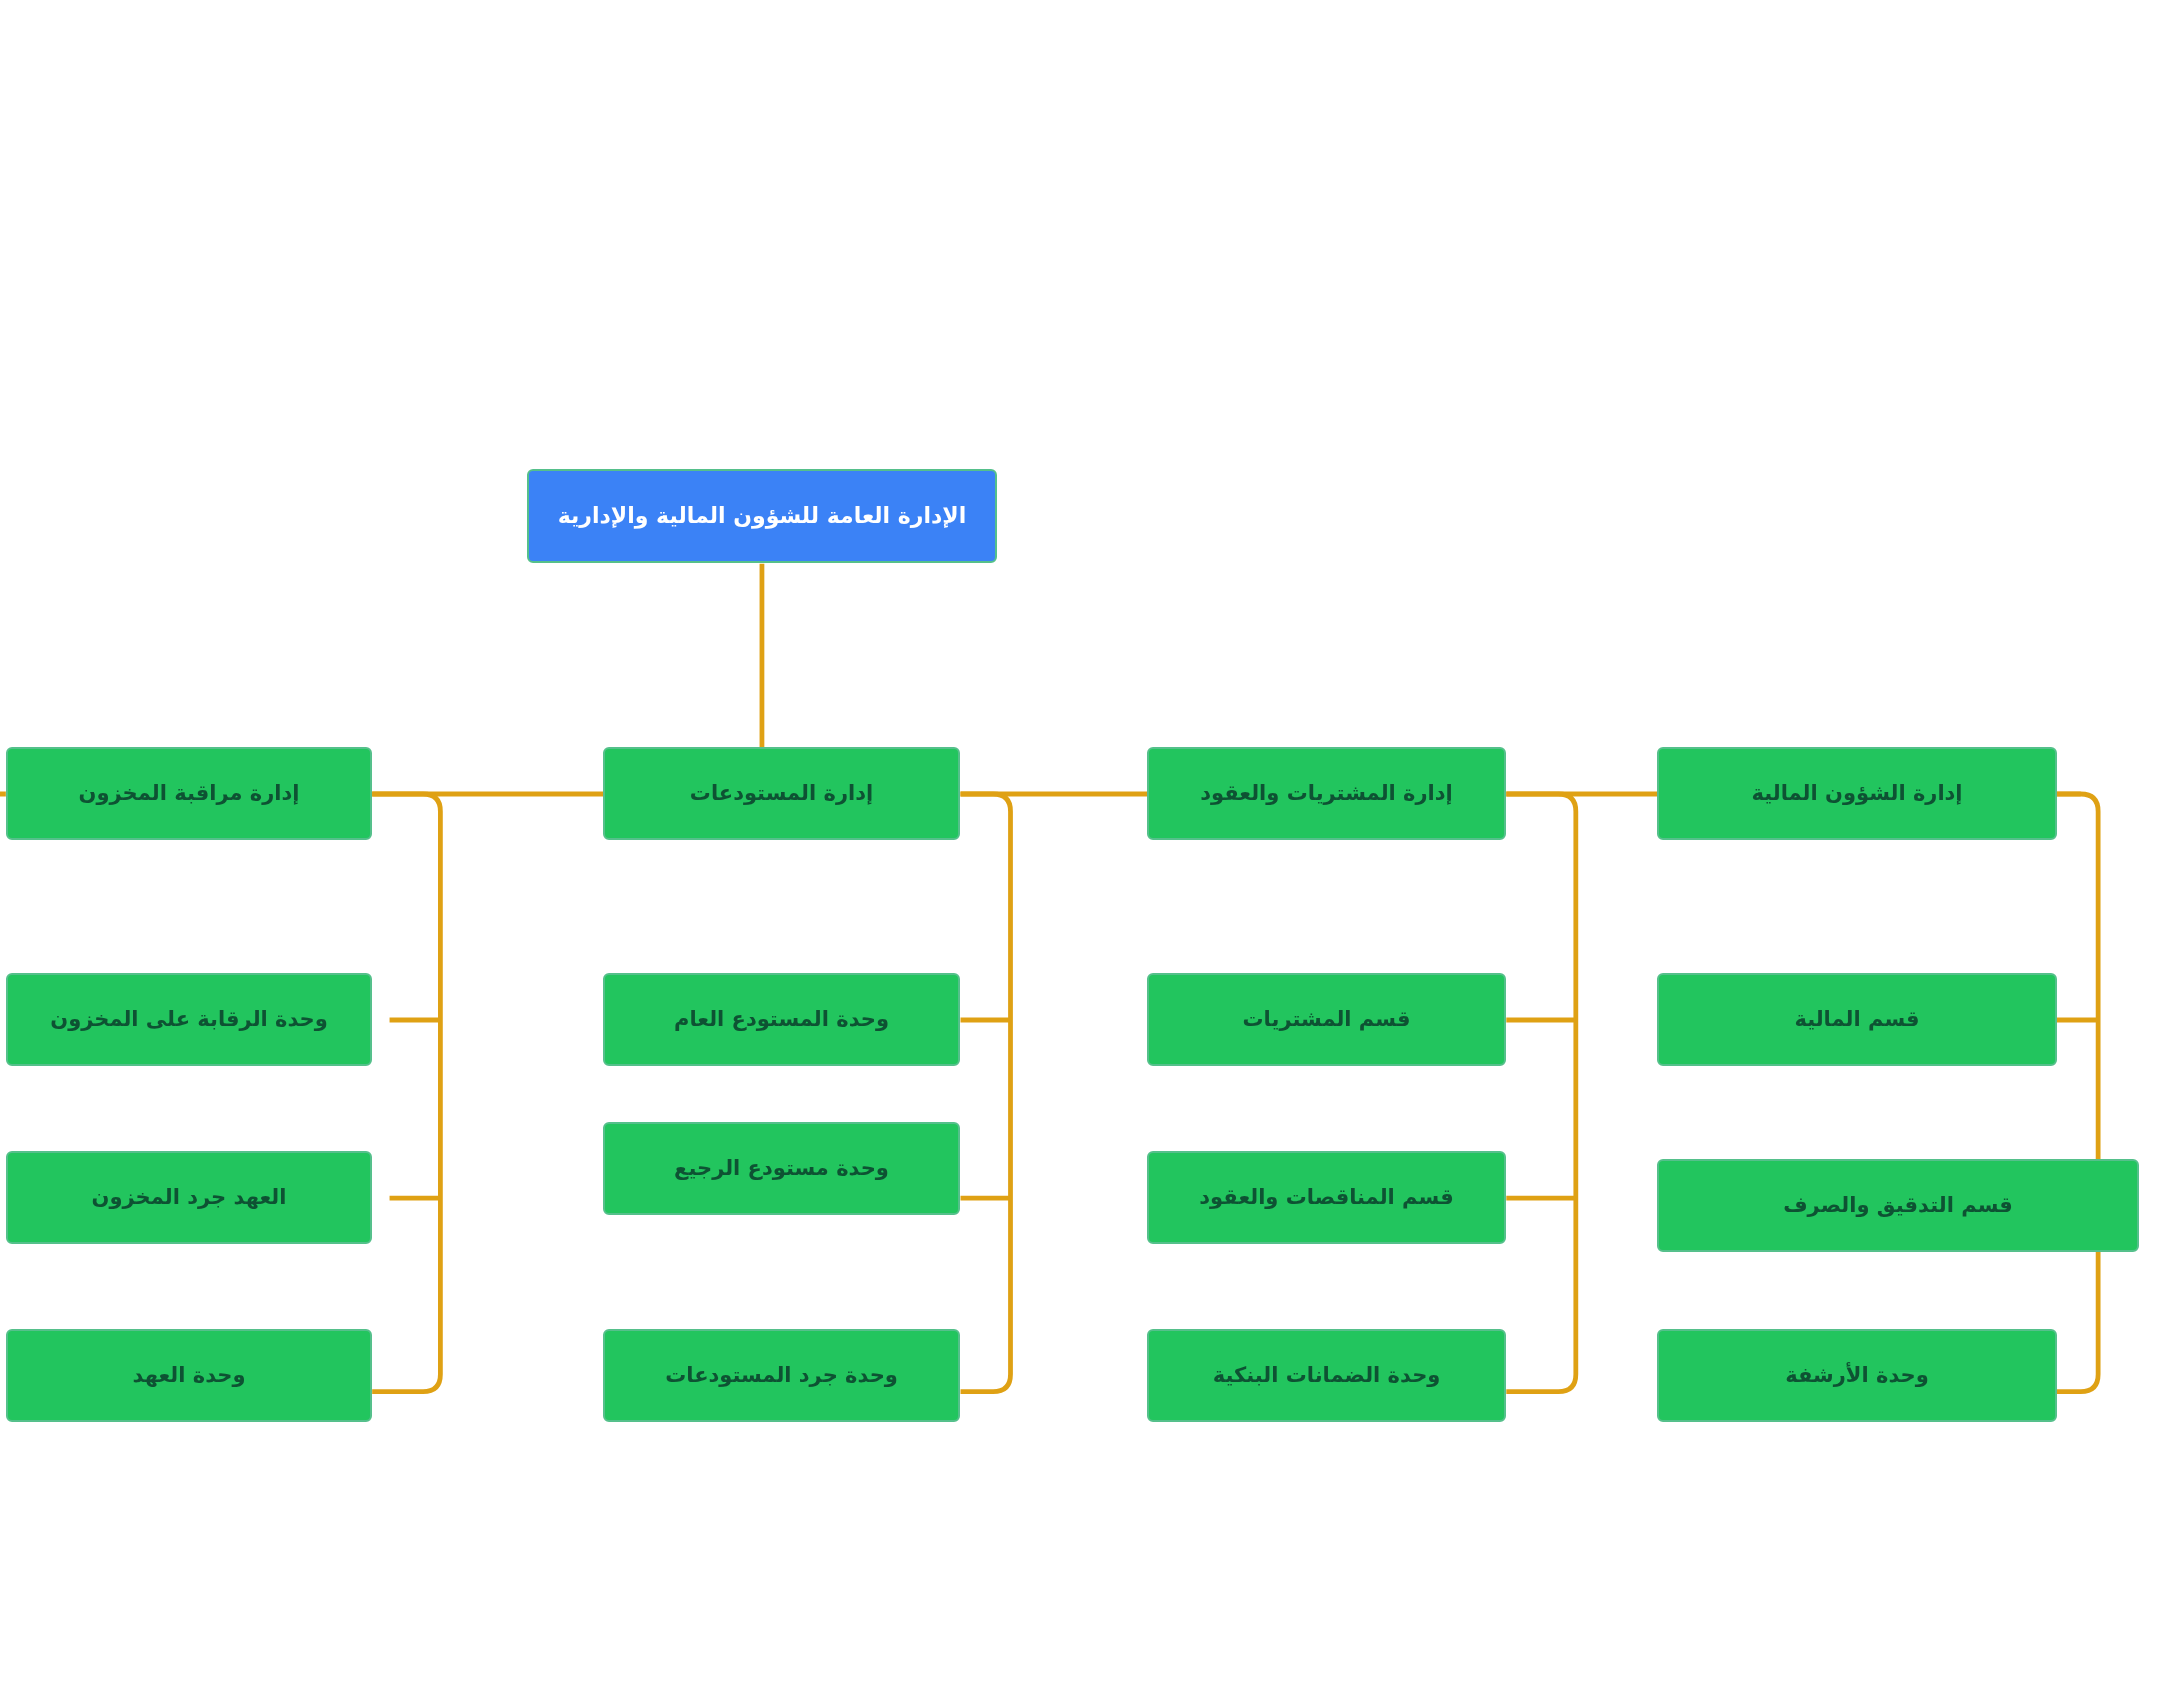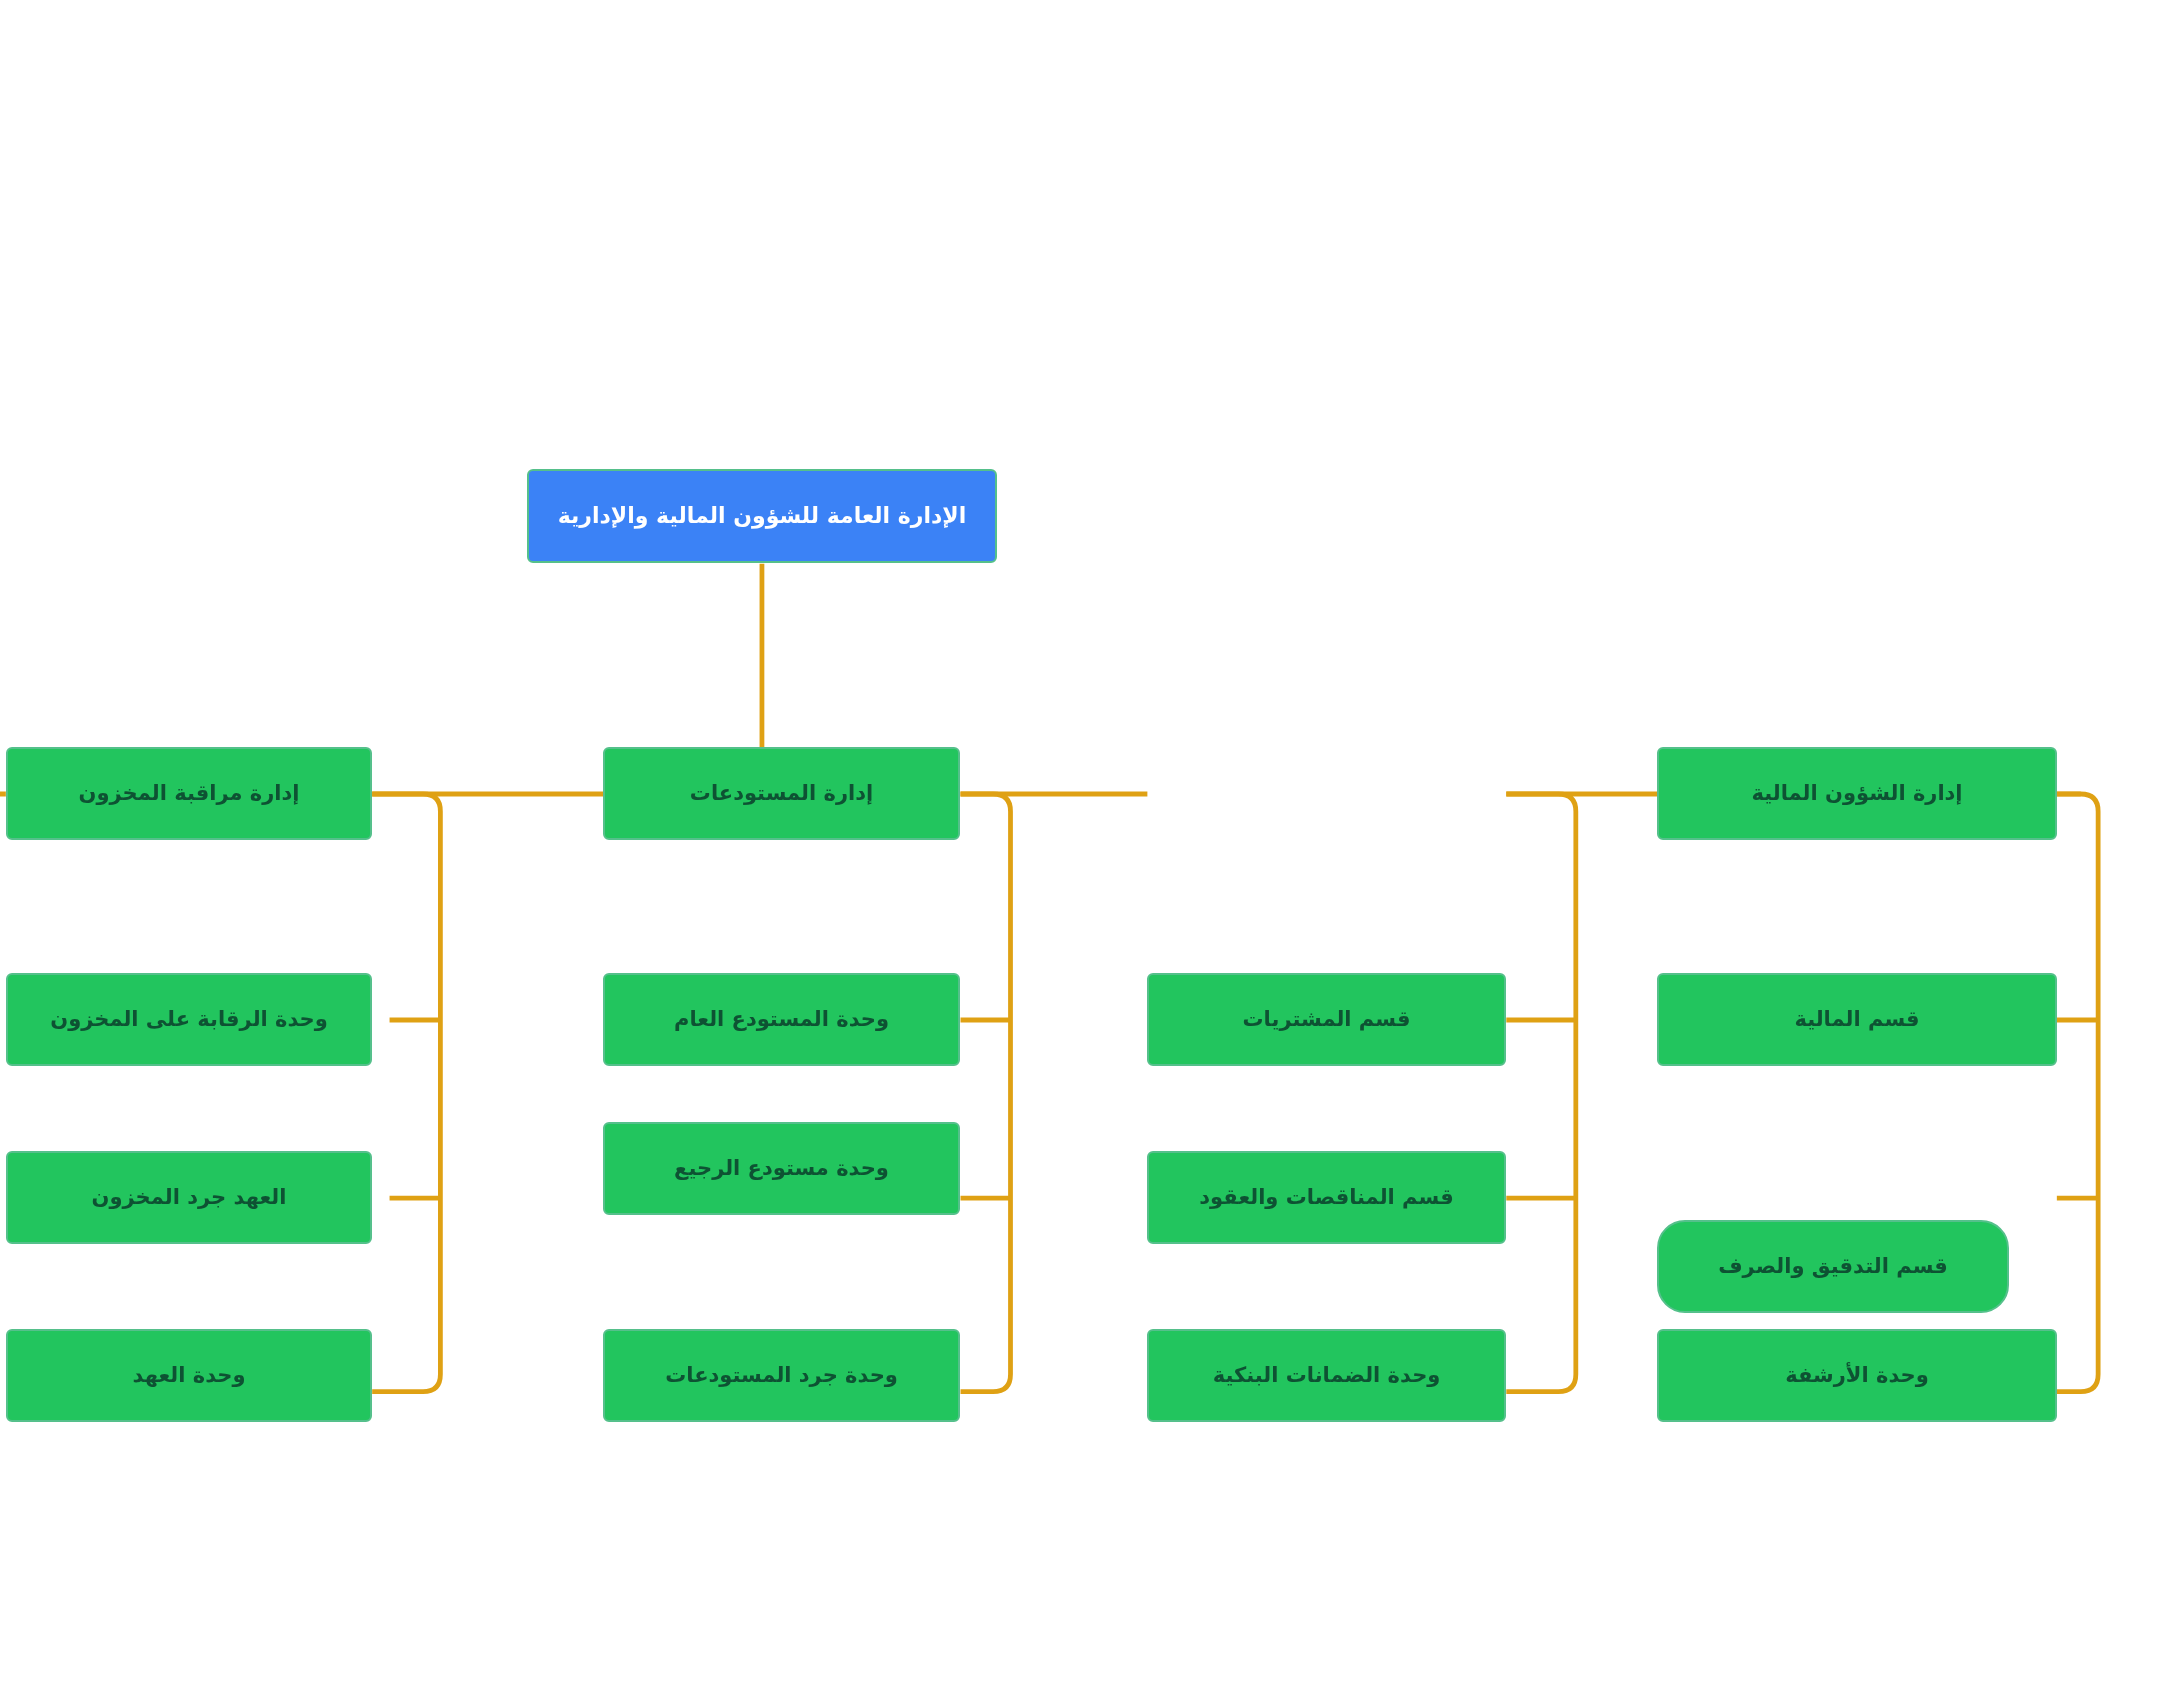--- a/index.html
+++ b/index.html
@@ -115,20 +115,23 @@
   </div>
 
   <div class="node dept" style="left:615px; top:747px; width:366px; height:93px;">
     <span class="node-label">إدارة مراقبة المخزون</span>
   </div>
 
   <div class="node dept" style="left:1212px; top:747px; width:357px; height:93px;">
     <span class="node-label">إدارة المستودعات</span>
   </div>
 
+  <div class="node dept" style="left:1756px; top:747px; width:359px; height:93px;">
+    <span class="node-label">إدارة المشتريات والعقود</span>
+  </div>
 
   <div class="node dept" style="left:2266px; top:747px; width:400px; height:93px;">
     <span class="node-label">إدارة الشؤون المالية</span>
   </div>
 
   <div class="node unit" style="left:615px; top:973px; width:366px; height:93px;justify-content:center;">
     <span class="node-label">وحدة الرقابة على المخزون</span>
   </div>
 
   <div class="node unit" style="left:1212px; top:973px; width:357px; height:93px;">
@@ -148,21 +151,21 @@
   </div>
 
   <div class="node unit" style="left:1212px; top:1122px; width:357px; height:93px;">
     <span class="node-label">وحدة مستودع الرجيع</span>
   </div>
 
   <div class="node unit" style="left:1756px; top:1151px; width:359px; height:93px;">
     <span class="node-label">قسم المناقصات والعقود</span>
   </div>
 
-  <div class="node unit" style="left:2266px; top:1220px; width:352px; height:93px;border-radius:28px;">
+  <div class="node unit" style="left:2266px; top:1159px; width:482px; height:93px;">
     <span class="node-label">قسم التدقيق والصرف</span>
   </div>
 
   <div class="node unit" style="left:615px; top:1329px; width:366px; height:93px;">
     <span class="node-label">وحدة العهد</span>
   </div>
 
   <div class="node unit" style="left:1212px; top:1329px; width:357px; height:93px;">
     <span class="node-label">وحدة جرد المستودعات</span>
   </div>

